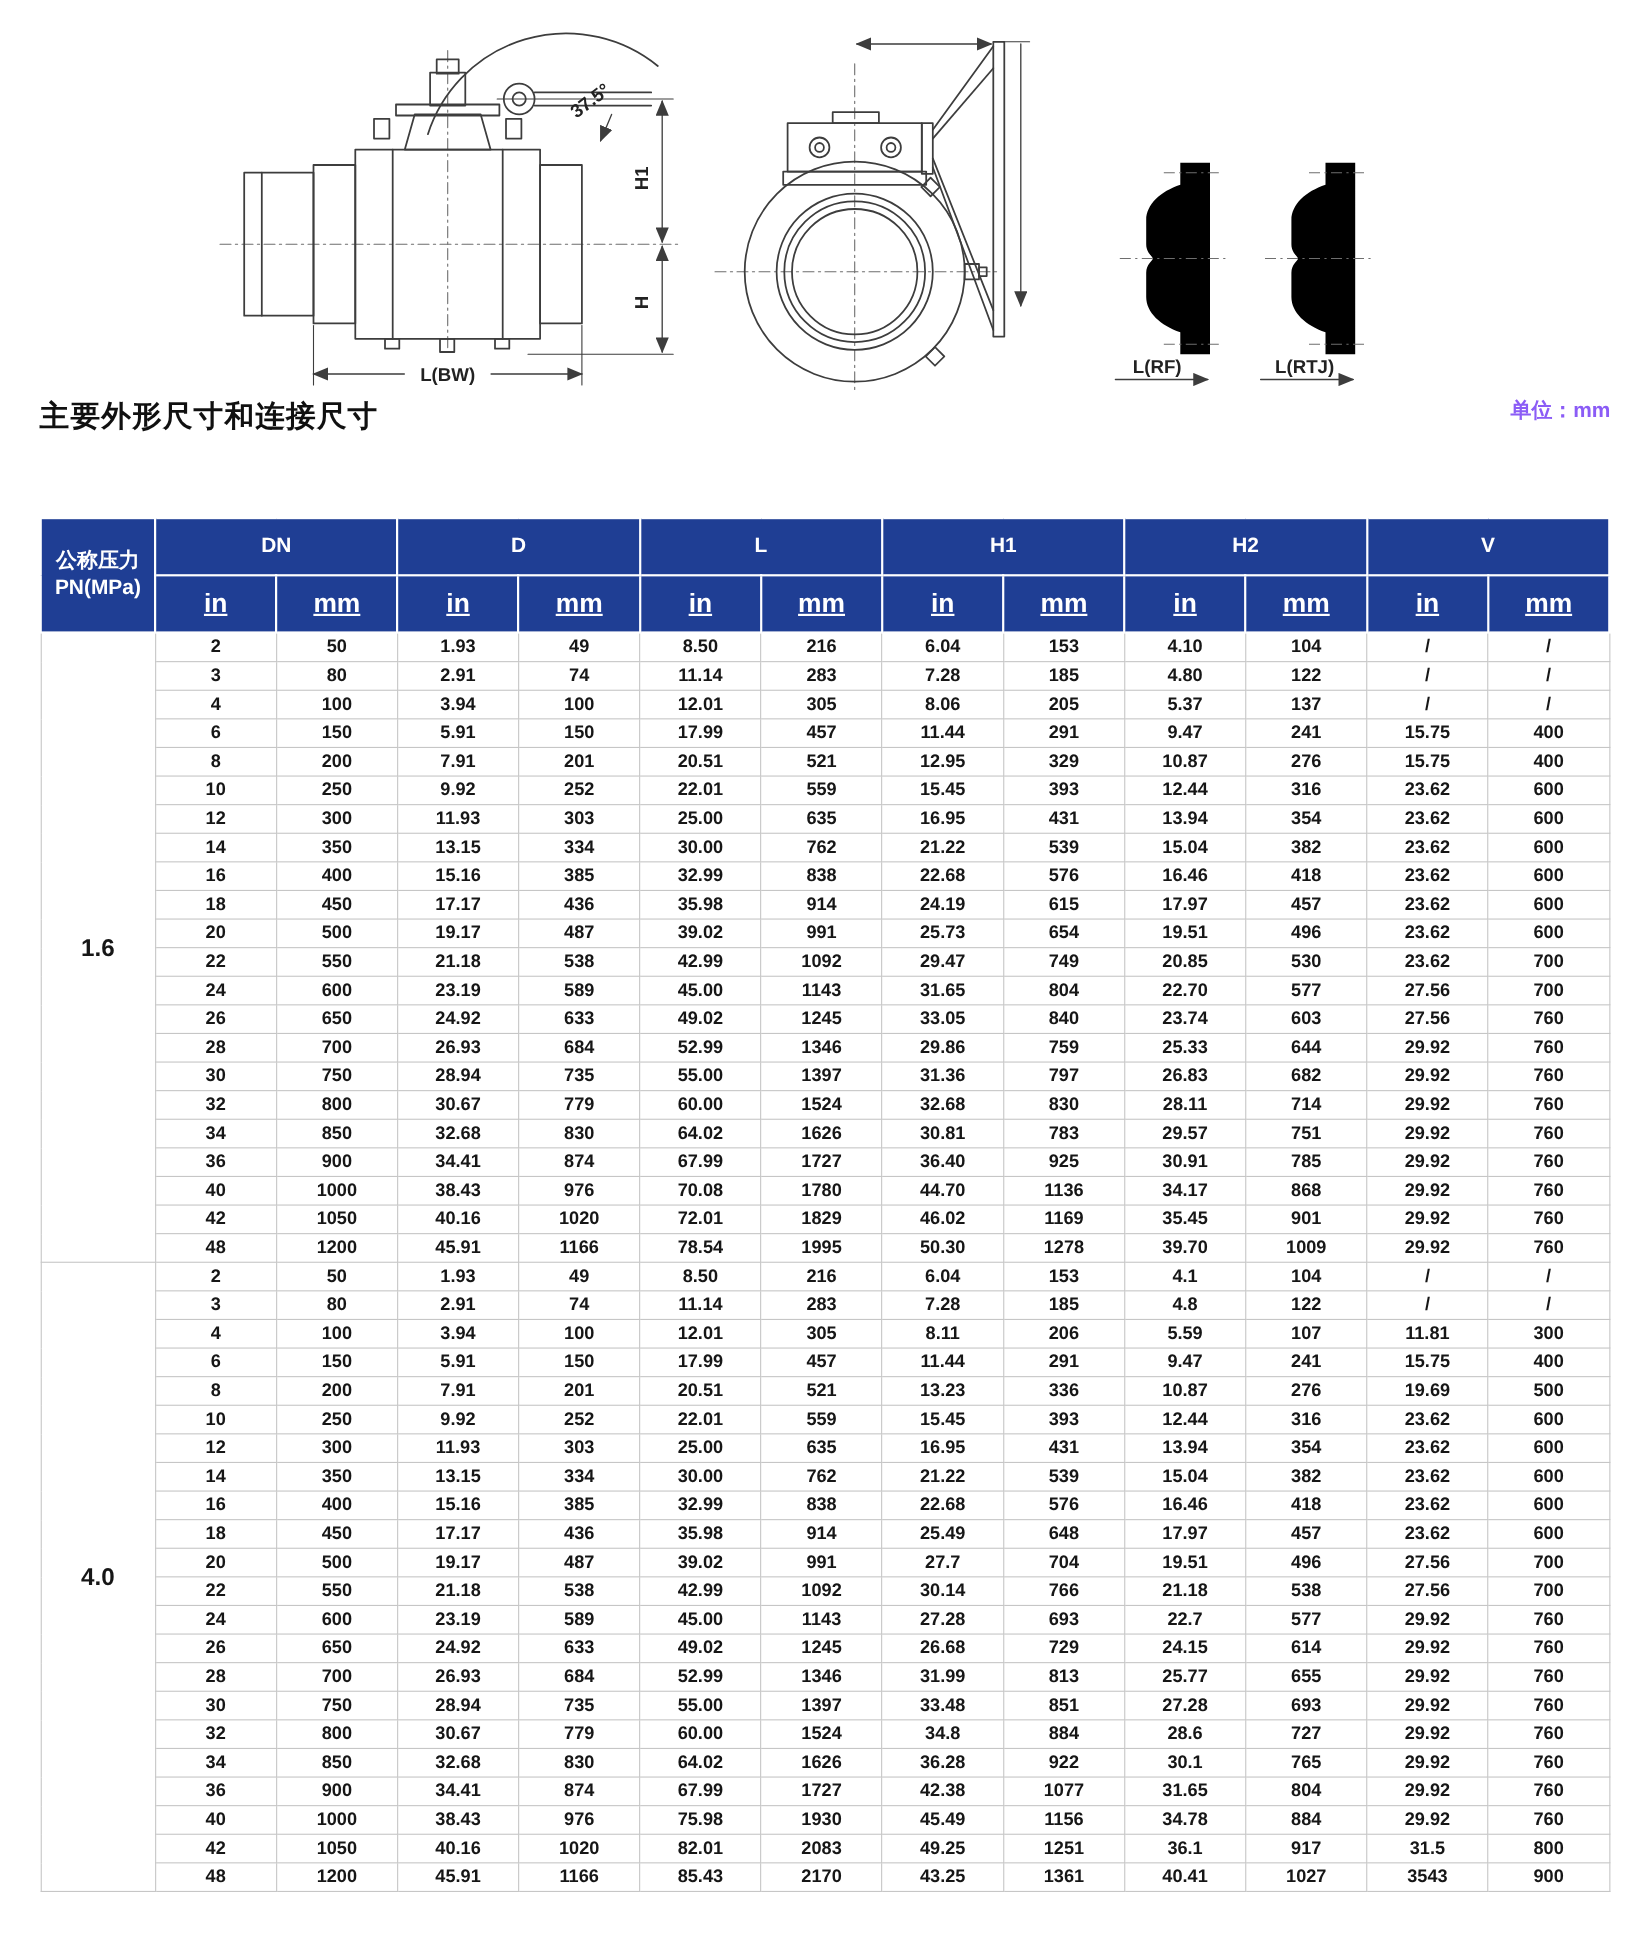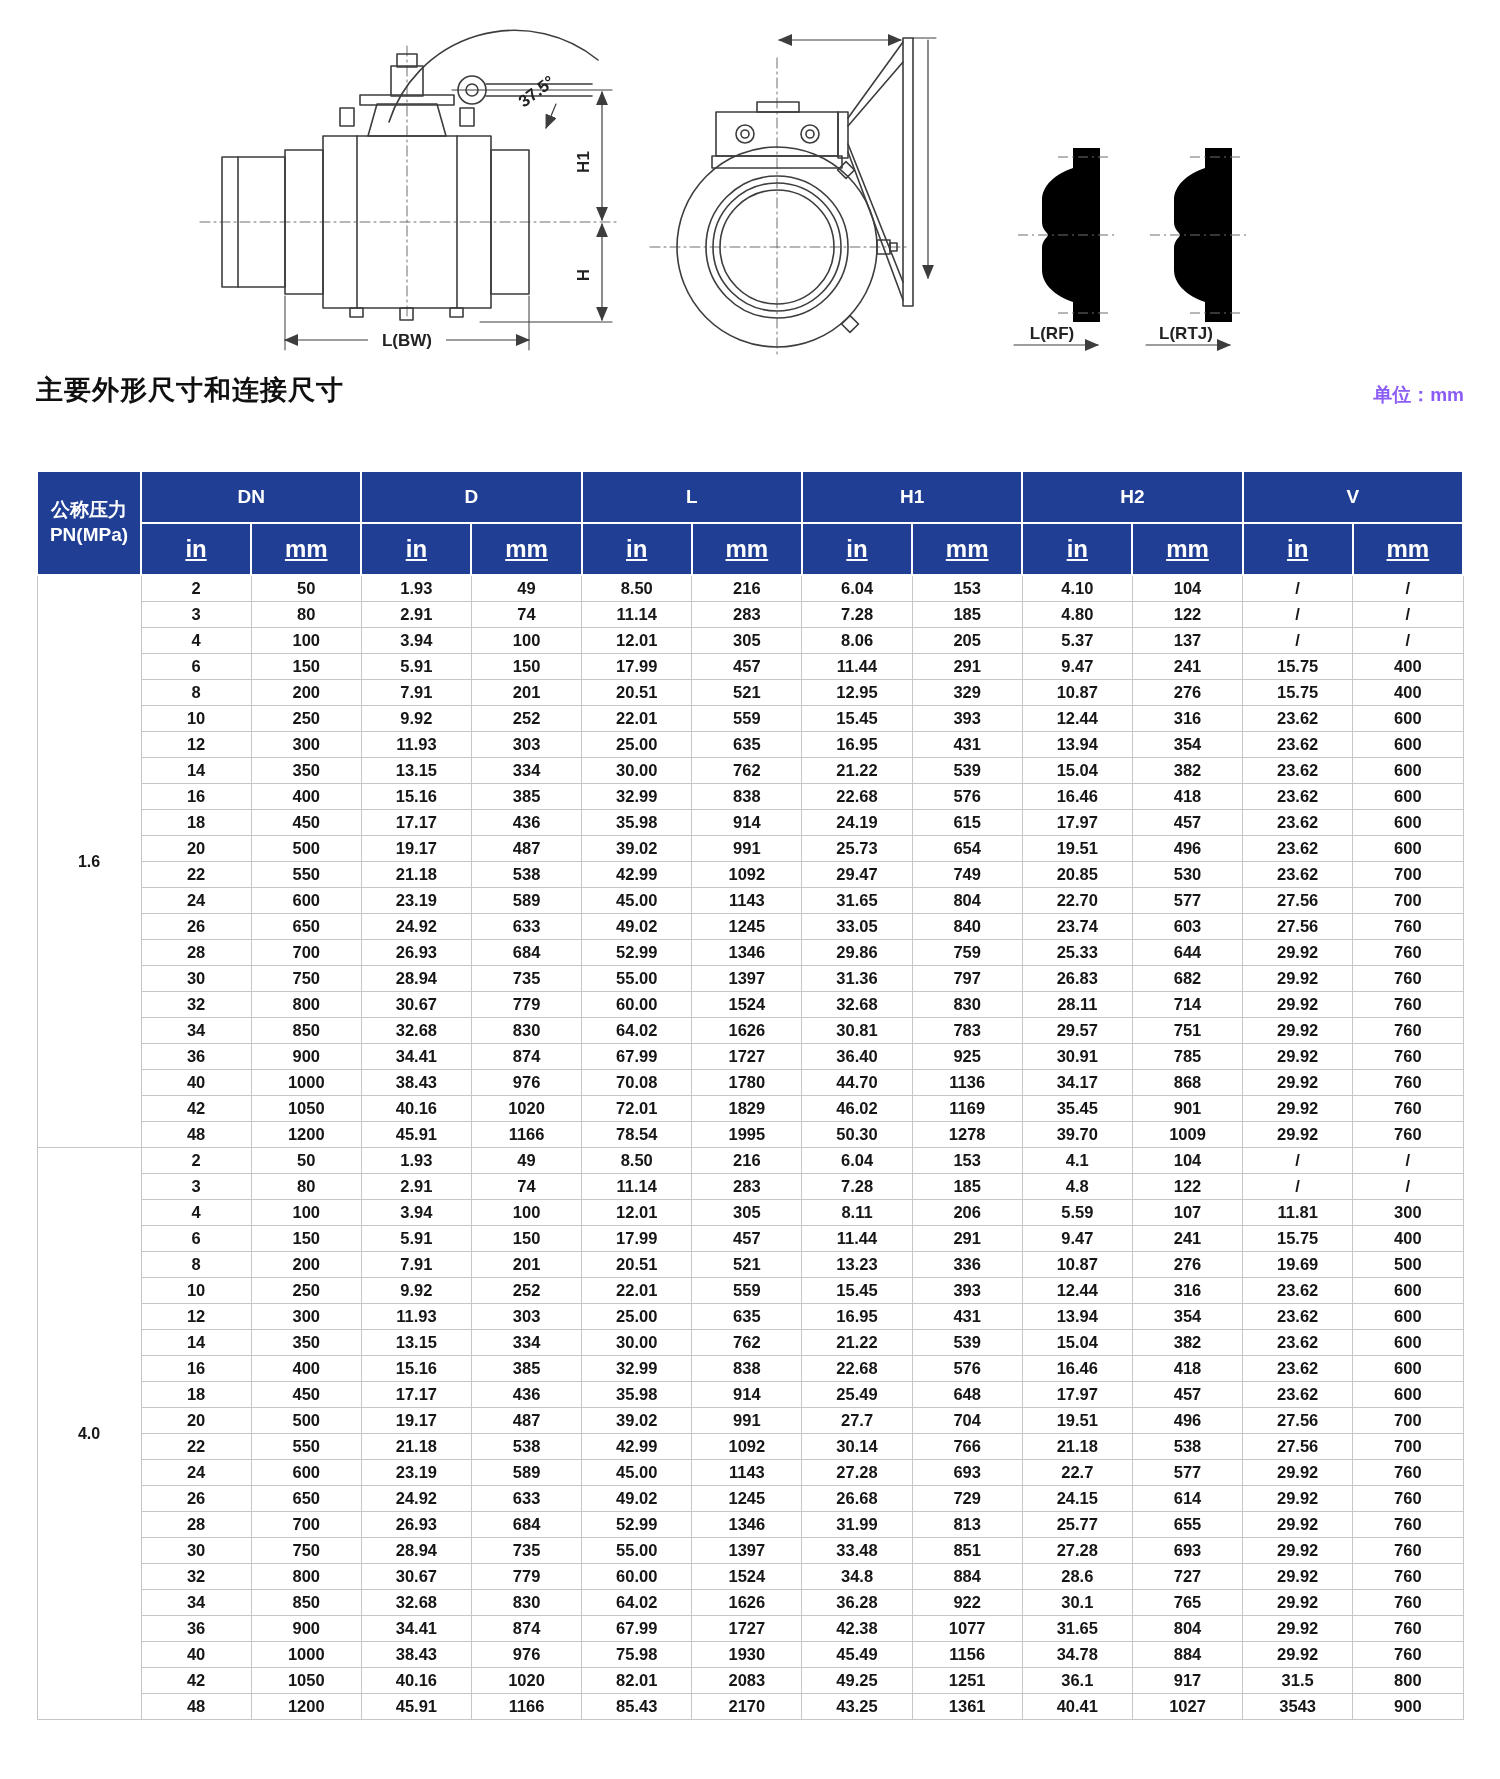--- a/index.html
+++ b/index.html
@@ -11,35 +11,35 @@
   svg .draw line, svg .draw rect, svg .draw path, svg .draw polygon, svg .draw circle{
     stroke:#3d3d3d;fill:none;stroke-width:1.6;stroke-linejoin:round;stroke-linecap:round;}
   svg .dash{stroke:#6e6e6e !important;stroke-width:1 !important;stroke-dasharray:10 4 2 4;}
   svg .dim{stroke-width:1.2 !important;}
   svg .ext{stroke-width:1 !important;}
   svg text{font-family:"Liberation Sans",sans-serif;font-weight:bold;font-size:17px;fill:#222;}
   svg .whitebox{fill:#ffffff !important;stroke:none !important;}
 
   
   .header-row{position:absolute;left:36px;width:1428px;top:360px;height:48px;
-    display:flex;justify-content:space-between;align-items:flex-end;}
+    display:flex;justify-content:space-between;}
   .page-title{font-size:27px;font-weight:bold;color:#101010;letter-spacing:1px;}
   .unit-label{font-size:19px;font-weight:600;color:#8b5cf6;}
 
   
   table.dims{position:absolute;top:470px;left:36px;width:1428px;
     border-collapse:collapse;table-layout:fixed;}
   table.dims thead th{background:var(--header-blue,#1f3e94);color:#fff;
     border:2px solid #ffffff;font-weight:bold;text-align:center;vertical-align:middle;padding:0;}
   table.dims tr.main-header th{height:50px;font-size:19px;}
   table.dims tr.sub-header th{height:50px;font-size:24px;text-decoration:underline;}
   table.dims th.group-col{font-size:17px;line-height:1.3;}
   table.dims tbody td{border:1px solid #c6c6c6;text-align:center;vertical-align:middle;
     height:25px;padding:0;font-size:16.5px;font-weight:bold;color:#161616;background:#fff;}
-  table.dims td.pressure-cell{font-size:16px;}
+  table.dims td.pressure-cell{font-size:22px;}
 </style>
 </head>
 <body>
 
 <div class="page">
 
   <svg class="drawings" width="1500" height="360" viewBox="0 0 1500 360">
     <defs>
       <marker id="arre" orient="auto" markerWidth="12" markerHeight="10" refX="11" refY="5">
         <path d="M0,0L12,5L0,10Z" fill="#3d3d3d"></path>

